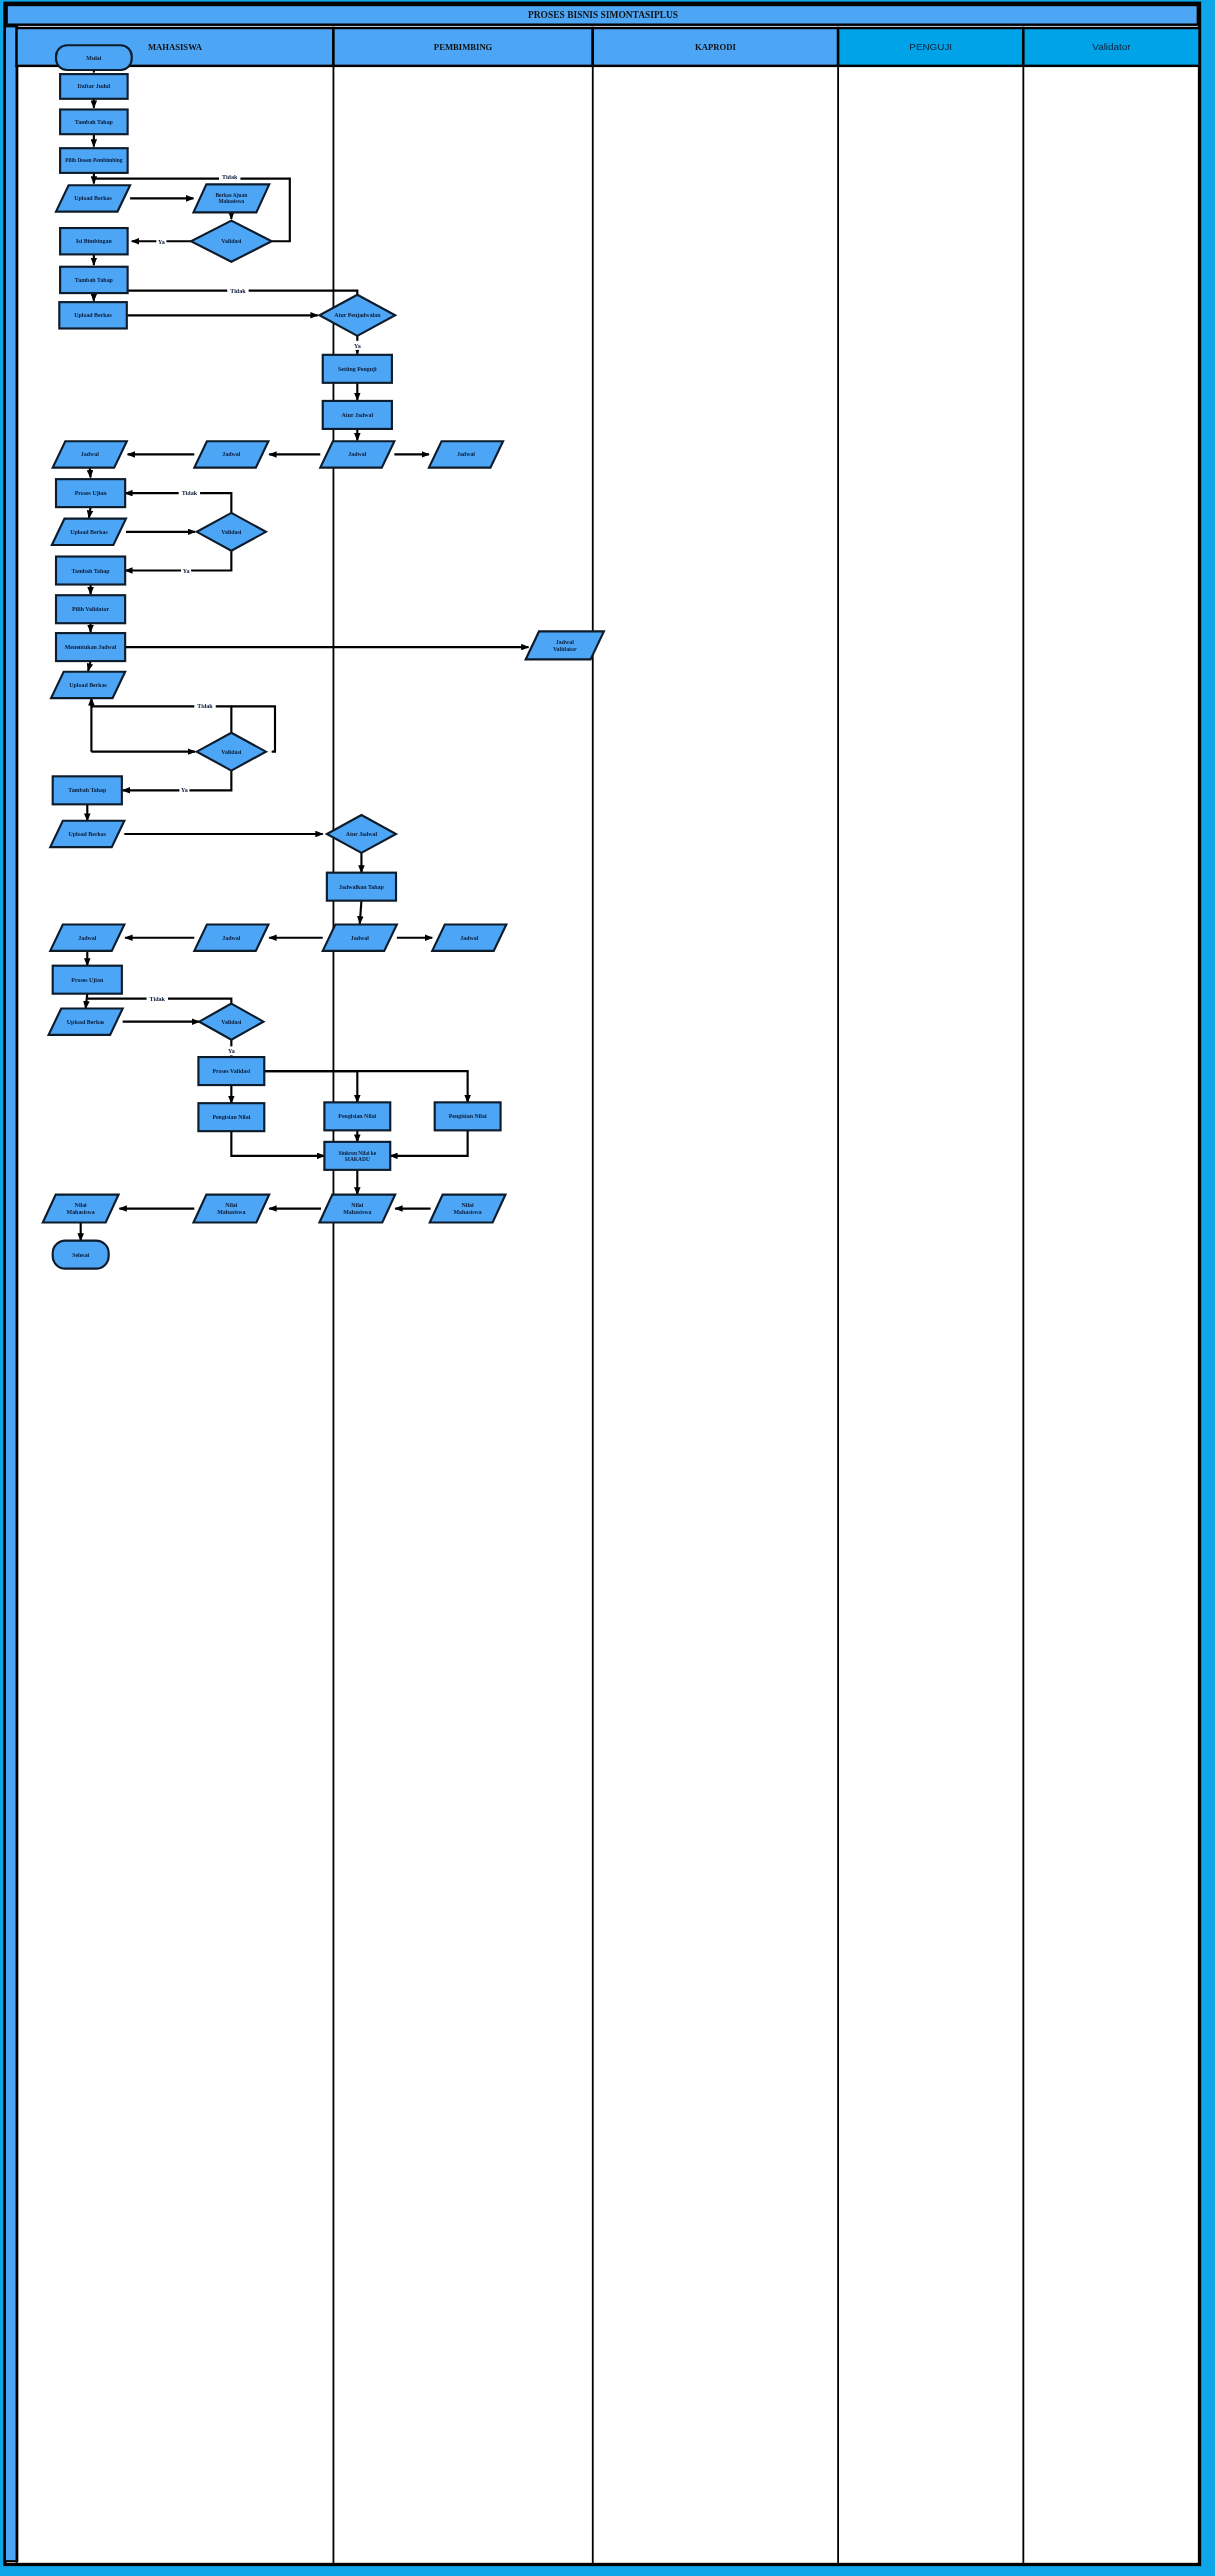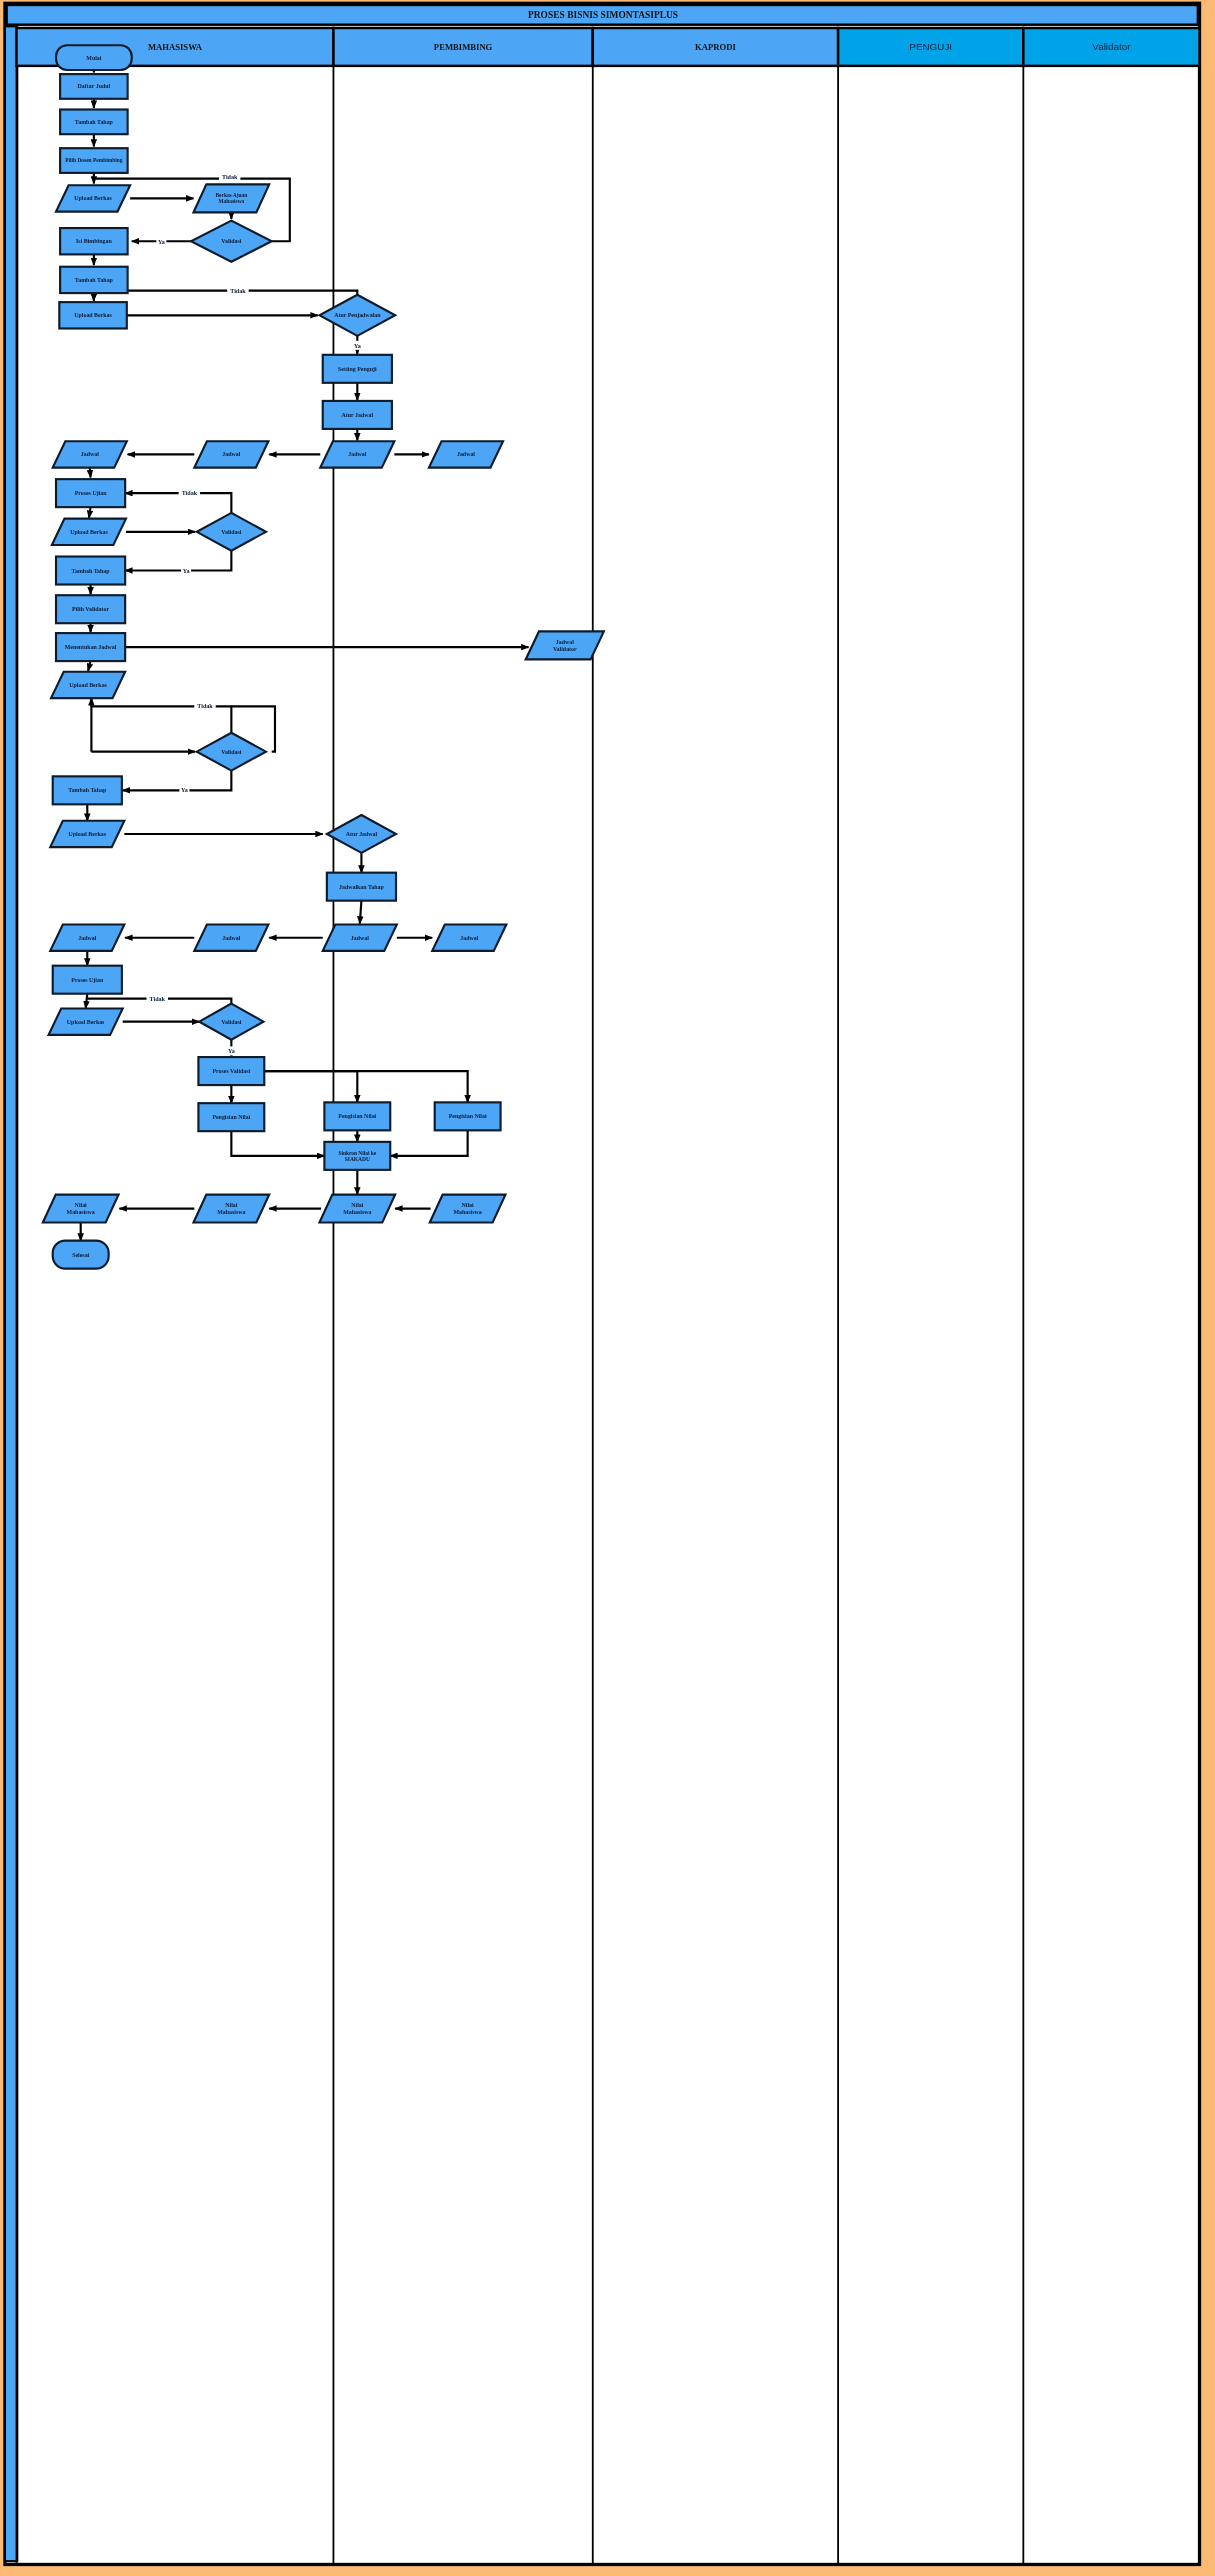--- a/index.html
+++ b/index.html
@@ -1,17 +1,17 @@
 <!DOCTYPE html>
 <html style="font-size:13px"><head>
 <meta charset="utf-8">
 <style>
   html,body{margin:0;padding:0;background:#ffffff;}
   body{font-family:"Liberation Serif", serif;}
-  #root{position:relative;width:1216px;height:2576px;background:#fdba74;overflow:hidden;}
+  #root{position:relative;width:1216px;height:2576px;background:#0ea5e9;overflow:hidden;}
   svg{display:block;}
   .lane-hdr-txt{font-family:"Liberation Serif",serif;font-weight:bold;fill:#111111;}
   .lane-hdr-txt-alt{font-family:"Liberation Sans",sans-serif;font-weight:normal;fill:#0b2340;}
   .title-txt{font-family:"Liberation Serif",serif;font-weight:bold;fill:#111111;}
   .node-txt{font-family:"Liberation Serif",serif;font-weight:bold;fill:#0b1b3a;}
   .edge-lbl{font-family:"Liberation Serif",serif;font-weight:bold;fill:#0b1b3a;}
 </style>
 </head>
 <body>
 

